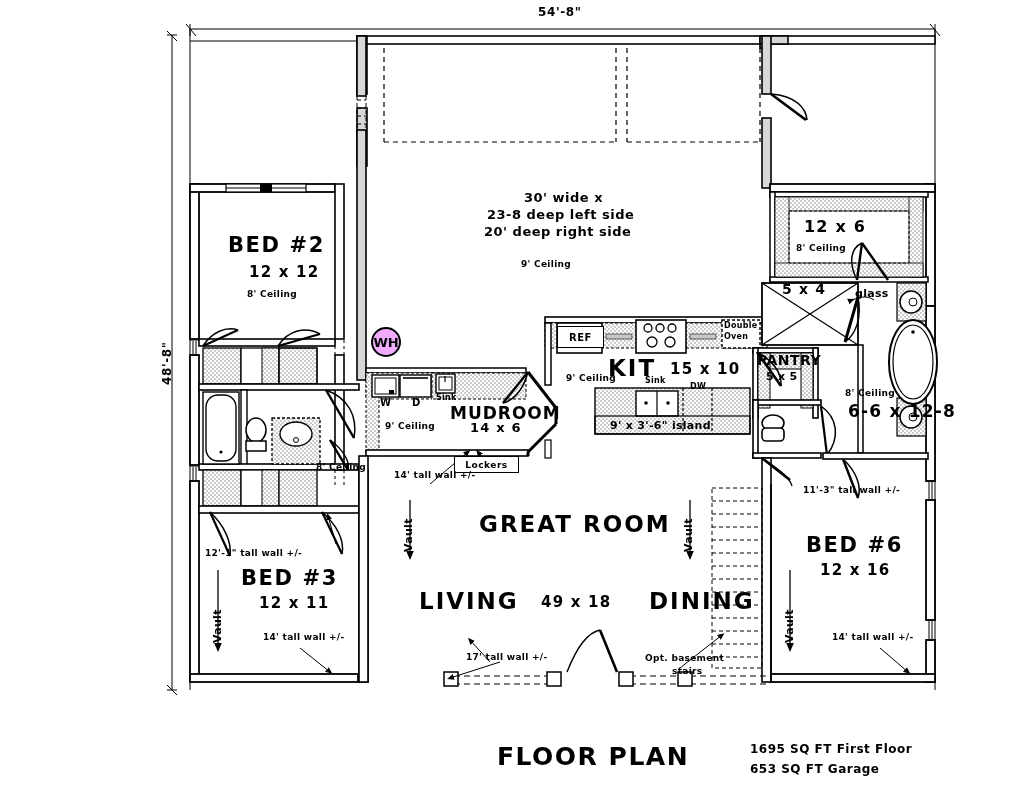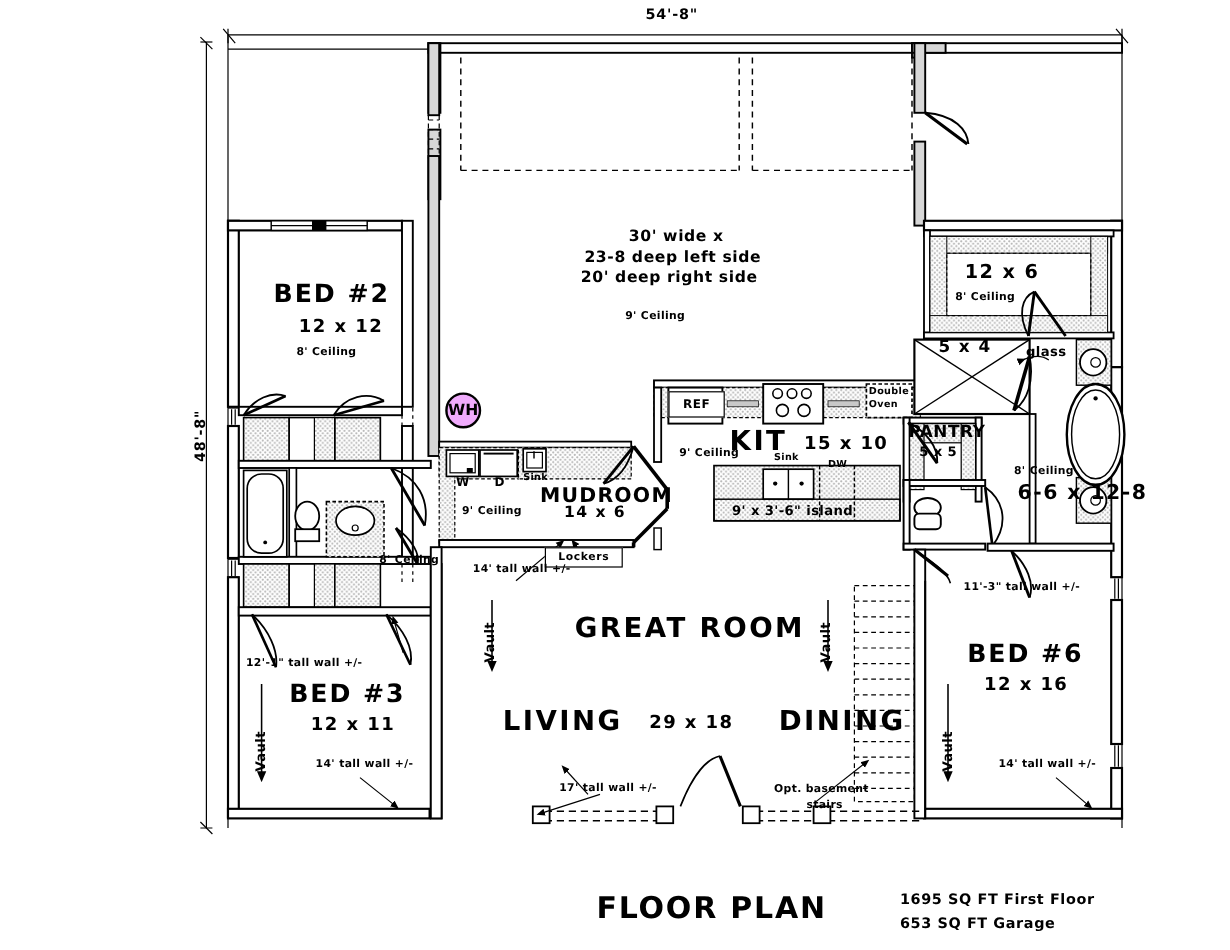--- a/index.html
+++ b/index.html
@@ -521,21 +521,21 @@
 <div class="txt tiny" style="left:316px; top:462px;">8' Ceiling</div>
 
 <div class="txt room-name" style="left:241px; top:566px;">BED #3</div>
 <div class="txt room-dim" style="left:259px; top:594px;">12 x 11</div>
 
 <div class="txt room-name" style="left:806px; top:533px;">BED #6</div>
 <div class="txt room-dim" style="left:820px; top:561px;">12 x 16</div>
 
 <div class="txt room-name-lg" style="left:479px; top:511px;">GREAT ROOM</div>
 <div class="txt room-name-lg" style="left:419px; top:588px;">LIVING</div>
-<div class="txt room-dim" style="left:541px; top:593px;">29 x 18</div>
+<div class="txt room-dim" style="left:541px; top:593px;">49 x 18</div>
 <div class="txt room-name-lg" style="left:649px; top:588px;">DINING</div>
 
 <div class="txt room-name-lg" style="left:608px; top:355px;">KIT</div>
 <div class="txt room-dim" style="left:670px; top:360px;">15 x 10</div>
 <div class="txt tiny" style="left:566px; top:373px;">9' Ceiling</div>
 <div class="txt tiny2" style="left:645px; top:376px;">Sink</div>
 <div class="txt tiny2" style="left:690px; top:360px;margin-top:22px;">DW</div>
 <div class="txt tiny" style="left:610px; top:419px; font-size:11px;">9' x 3'-6" island</div>
 <div class="boxlabel" style="left:557px; top:326px; width:45px; height:20px;">REF</div>
 <div class="txt tiny2" style="left:724px; top:320px; line-height:11px; width:40px; white-space:normal;">Double Oven</div>

